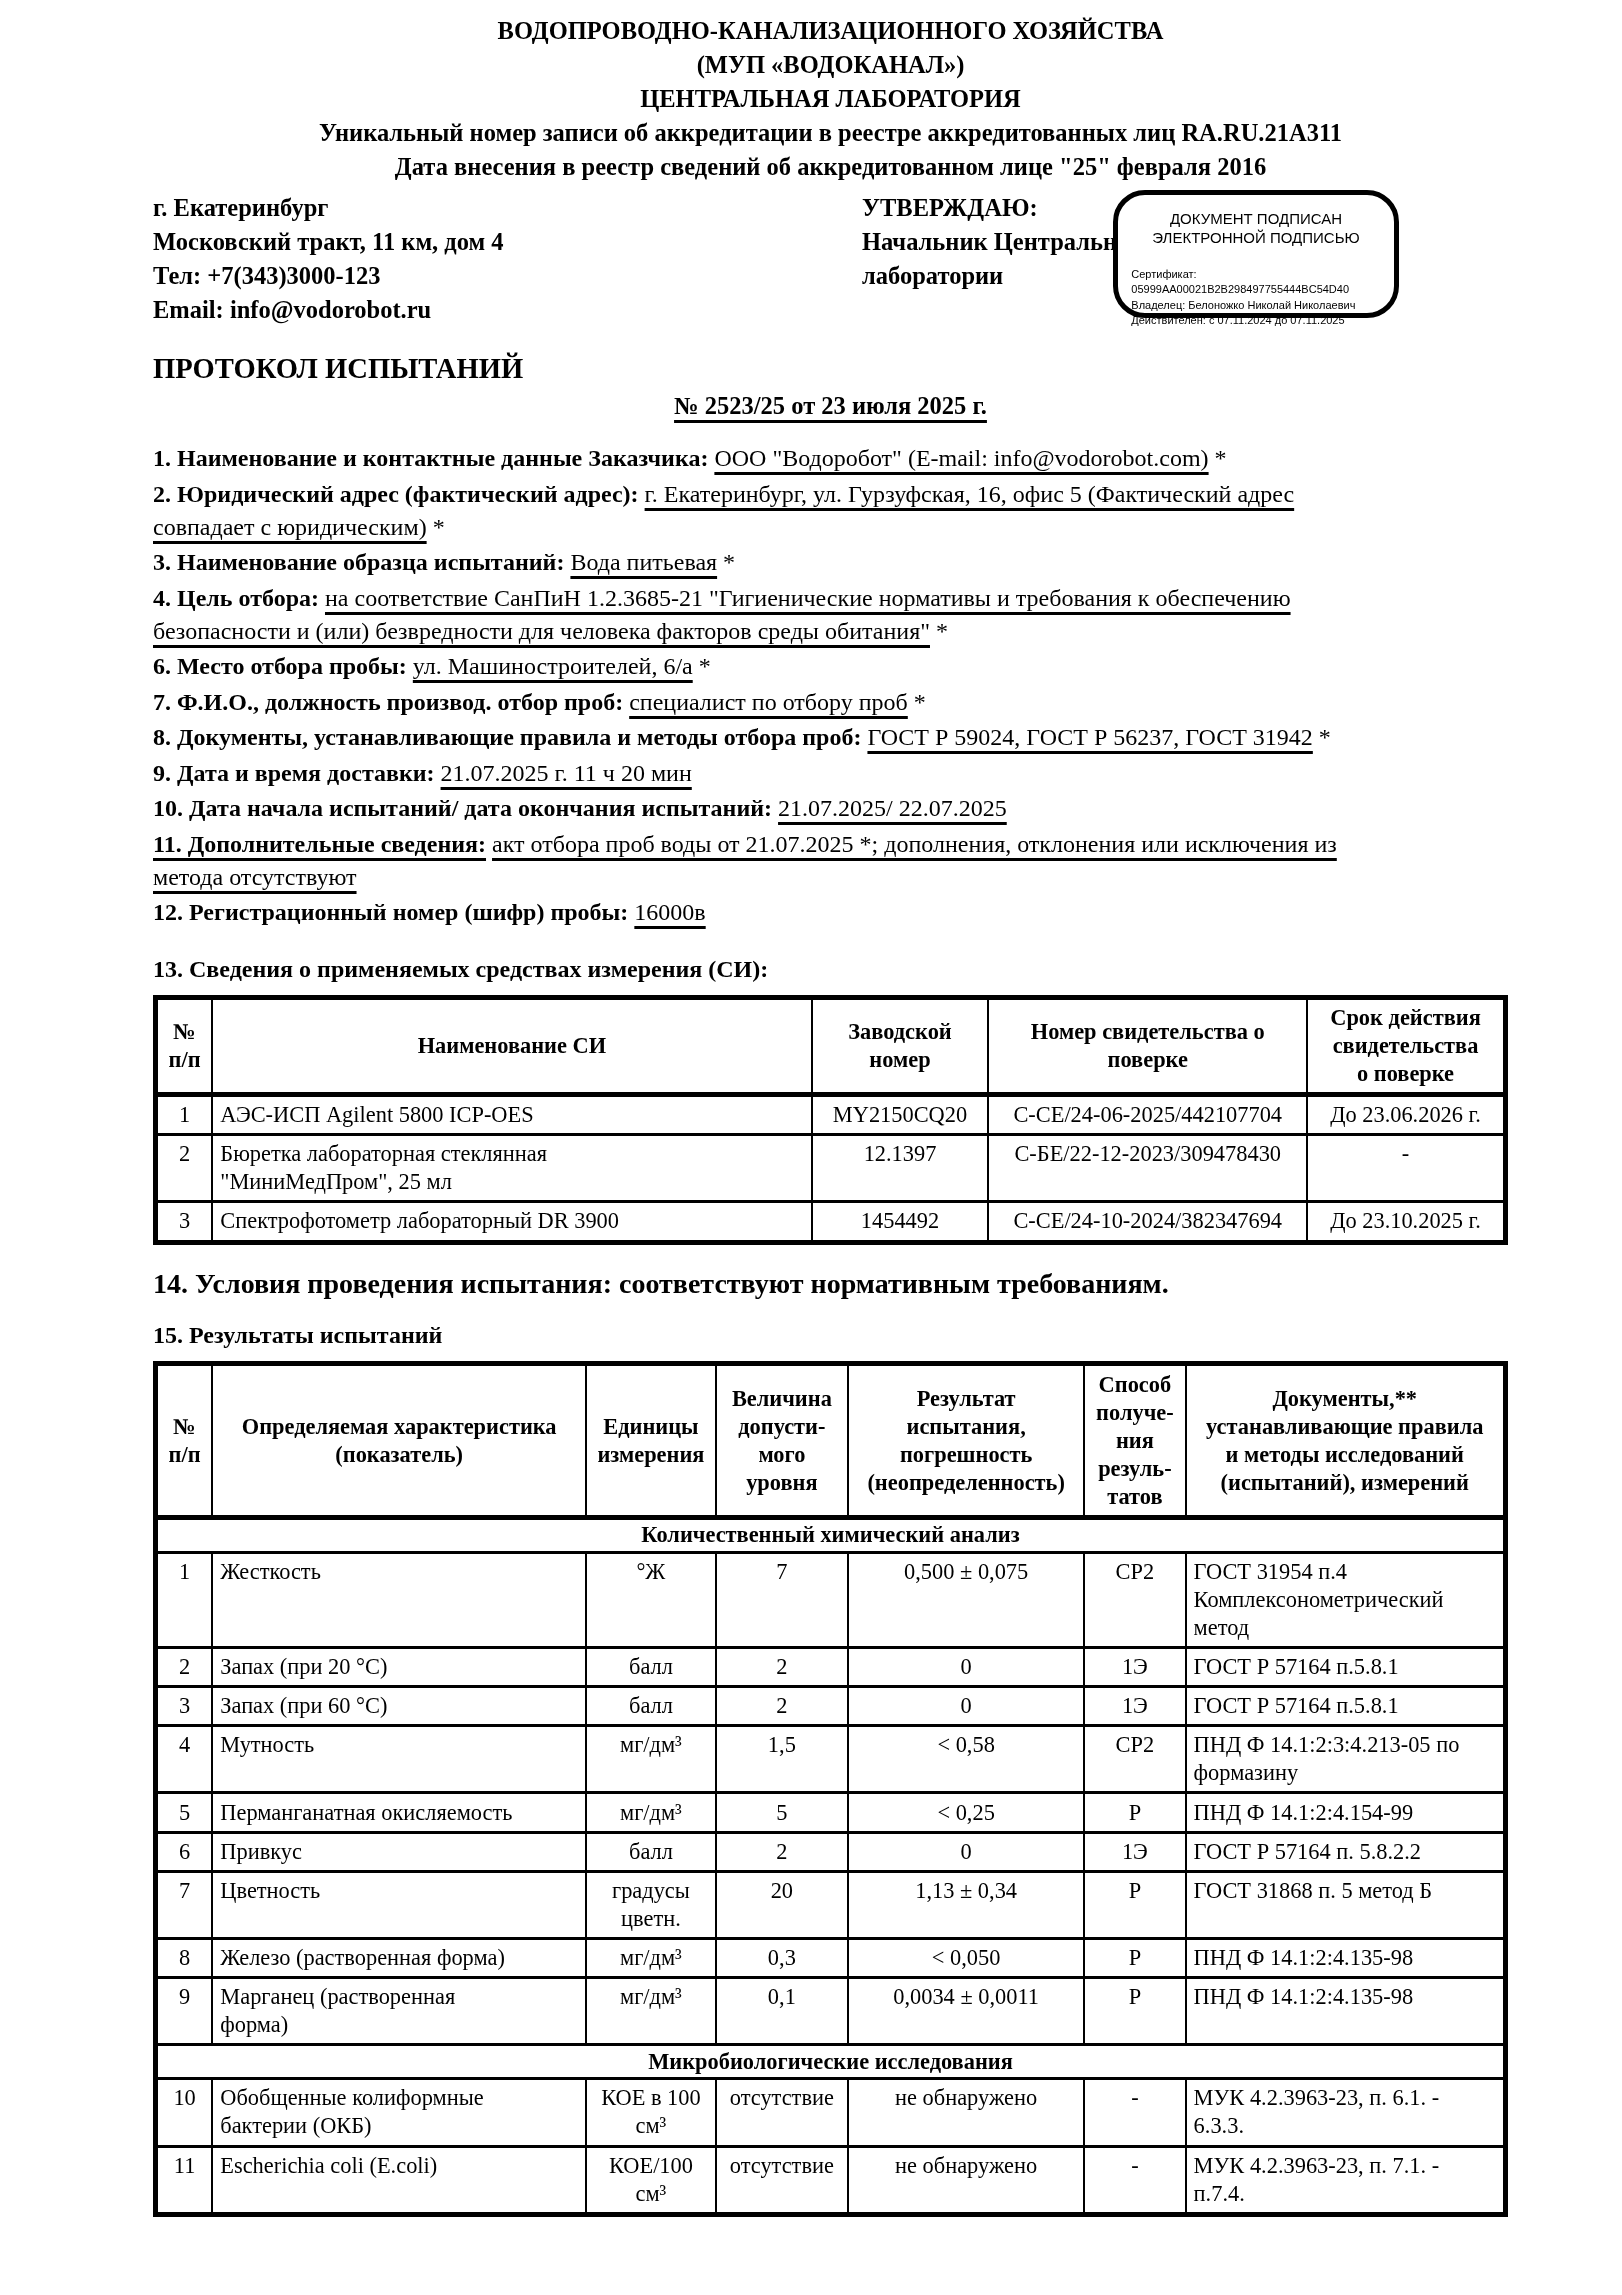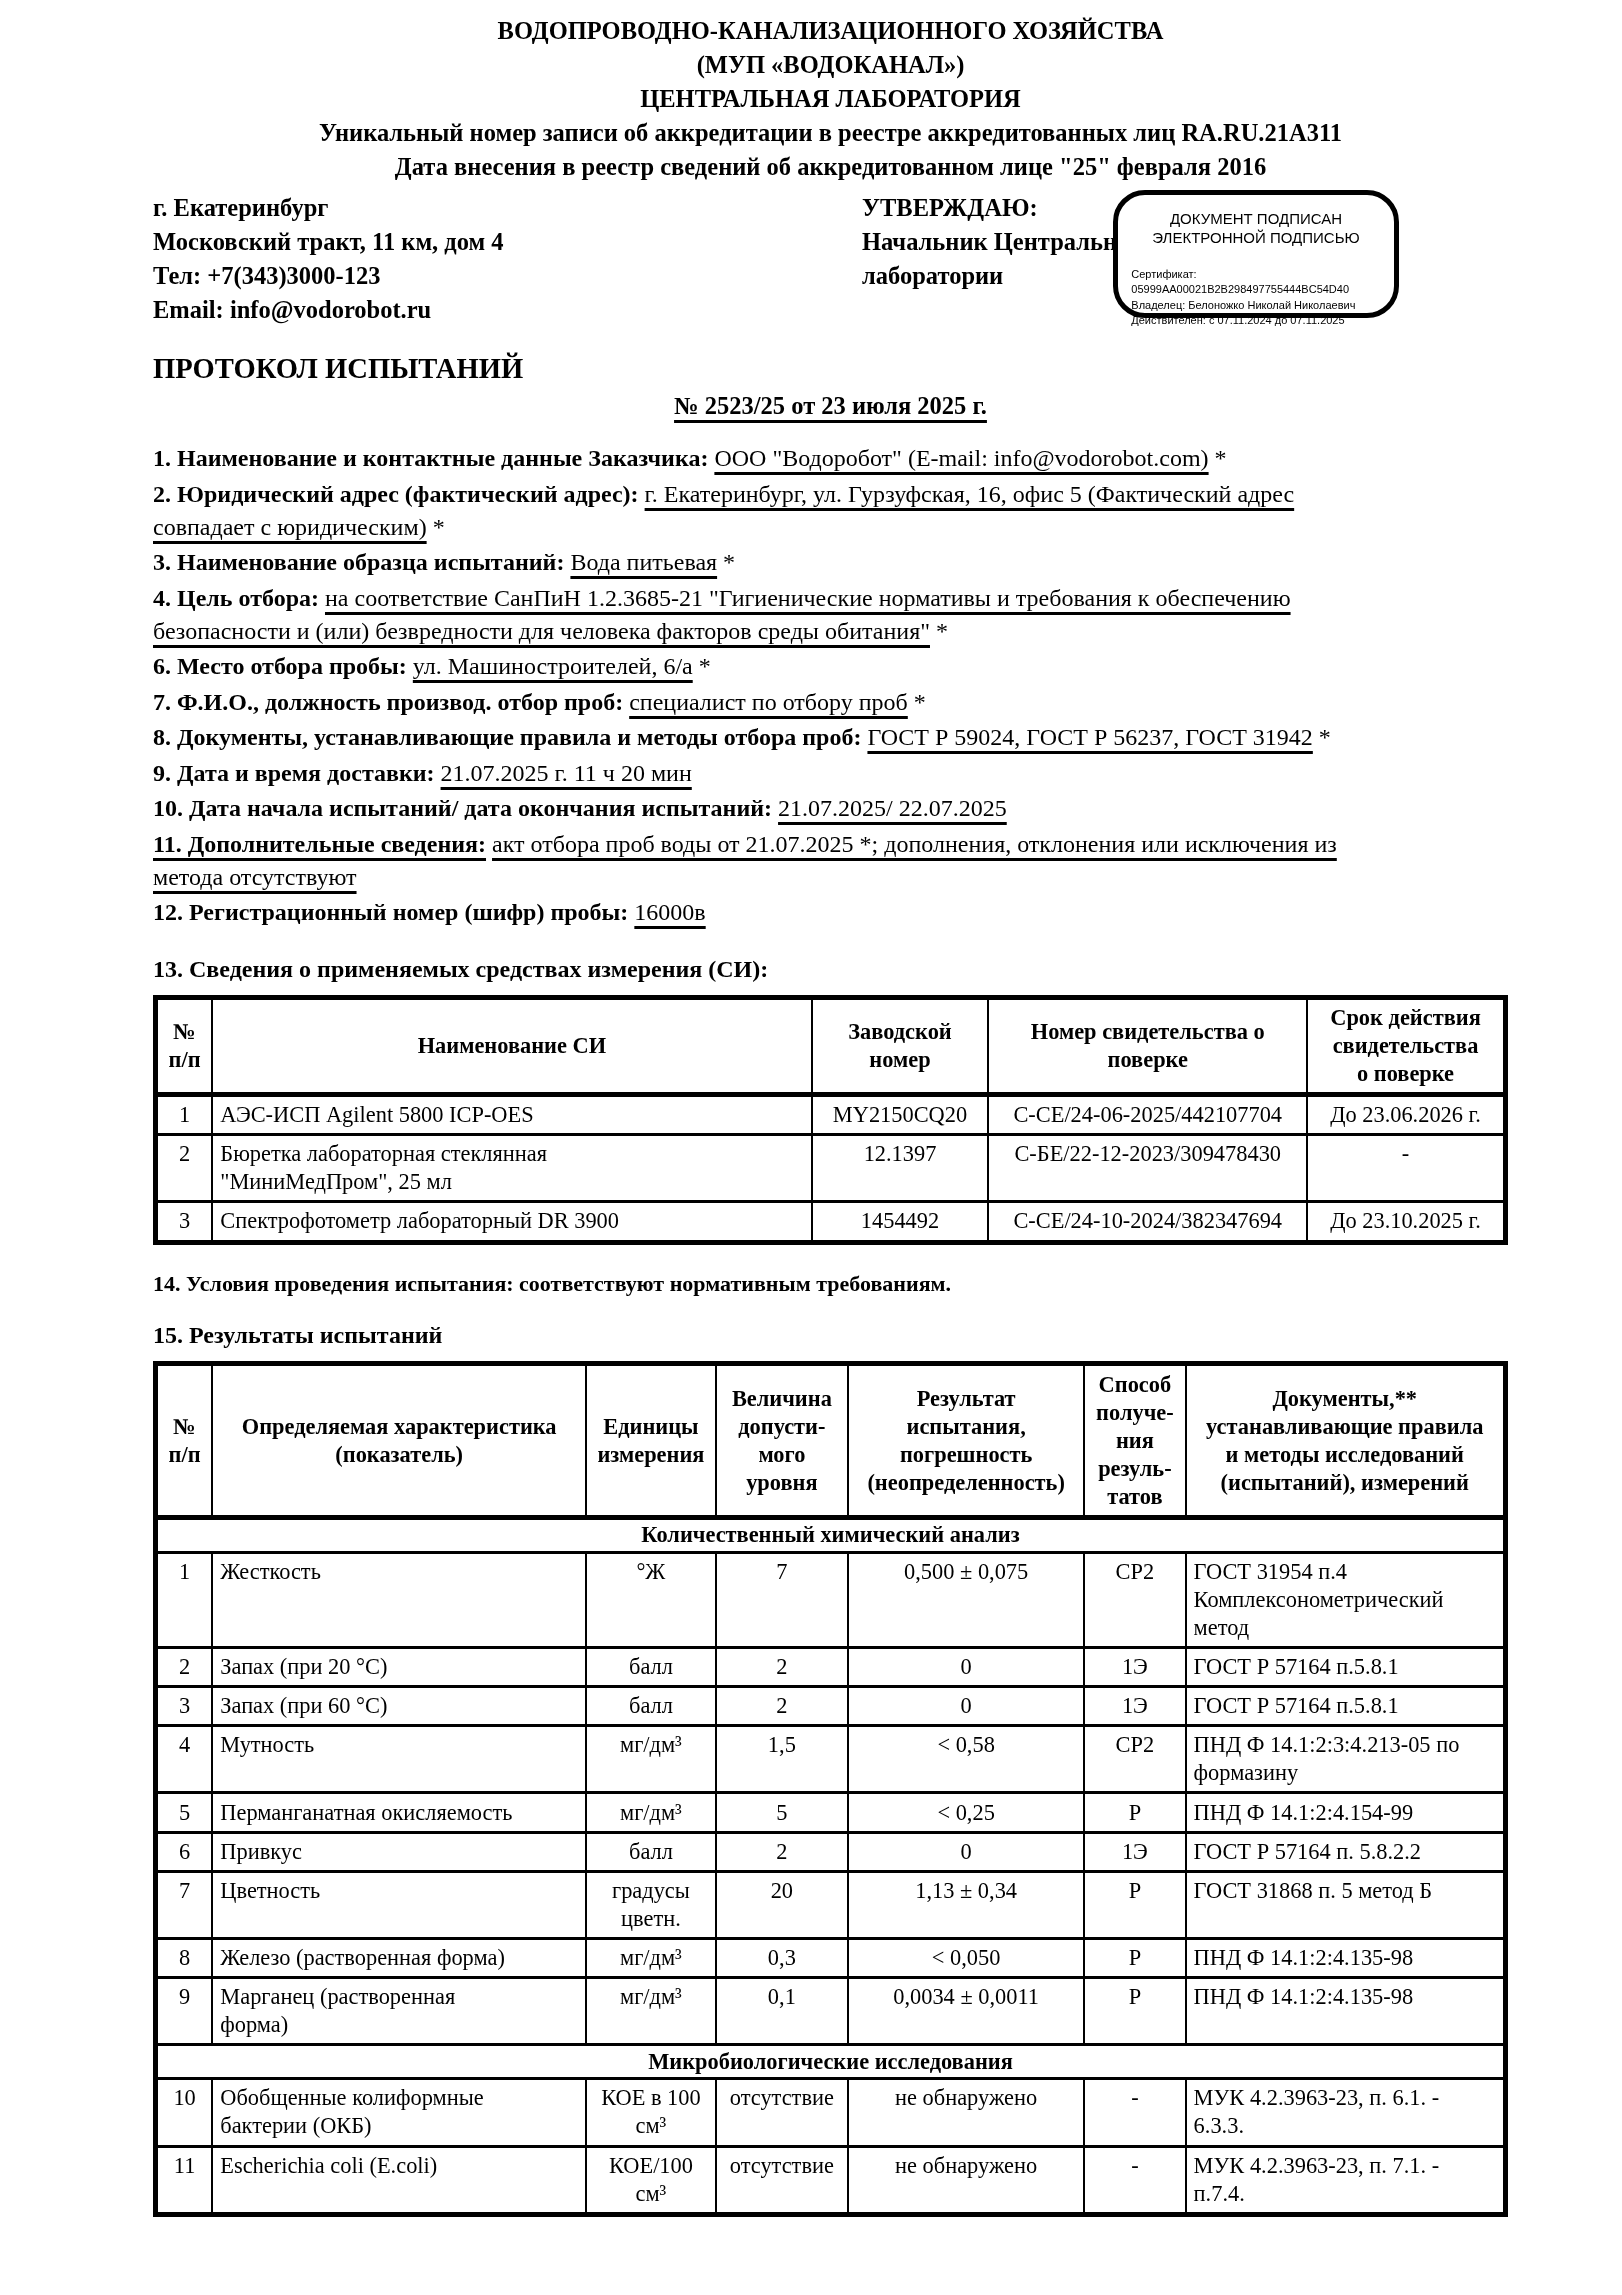--- a/index.html
+++ b/index.html
@@ -18,21 +18,21 @@
   
   .doc-title{margin-top:15.3px;text-align:left;font-weight:bold;font-size:28.6px;line-height:36px;}
   .doc-sub{margin-top:2px;text-align:center;font-weight:bold;font-size:24.5px;line-height:34px;}
   
   .items{margin-top:19.4px;font-size:24px;line-height:33px;}
   .item{margin-bottom:2.5px;}
   .item b{font-weight:bold;}
   .u{text-decoration:underline;text-decoration-thickness:2.5px;text-underline-offset:6.1px;}
   .val{white-space:pre-line;}
   .si-heading{margin-top:23.5px;font-weight:bold;font-size:24px;line-height:33px;}
-  .conditions{margin-top:22.4px;font-weight:bold;font-size:22px;line-height:33px;}
+  .conditions{margin-top:22.4px;font-weight:bold;font-size:28px;line-height:33px;}
   .results-heading{margin-top:19.4px;font-weight:bold;font-size:24px;line-height:33px;}
   
   table{border-collapse:collapse;width:100%;font-size:22.4px;line-height:28px;table-layout:fixed;}
   .tbl{margin-top:9.2px;border:5.6px solid #000;}
   th,td{border:2px solid #000;border-top-width:3.6px;border-bottom-width:3.6px;padding:4.1px 7.1px;vertical-align:top;
         overflow:hidden;}
   thead th{font-weight:bold;text-align:center;vertical-align:middle;border-bottom-width:5.6px;}
   .pre{white-space:pre-line;}
   .c{text-align:center;}
   .l{text-align:left;}

